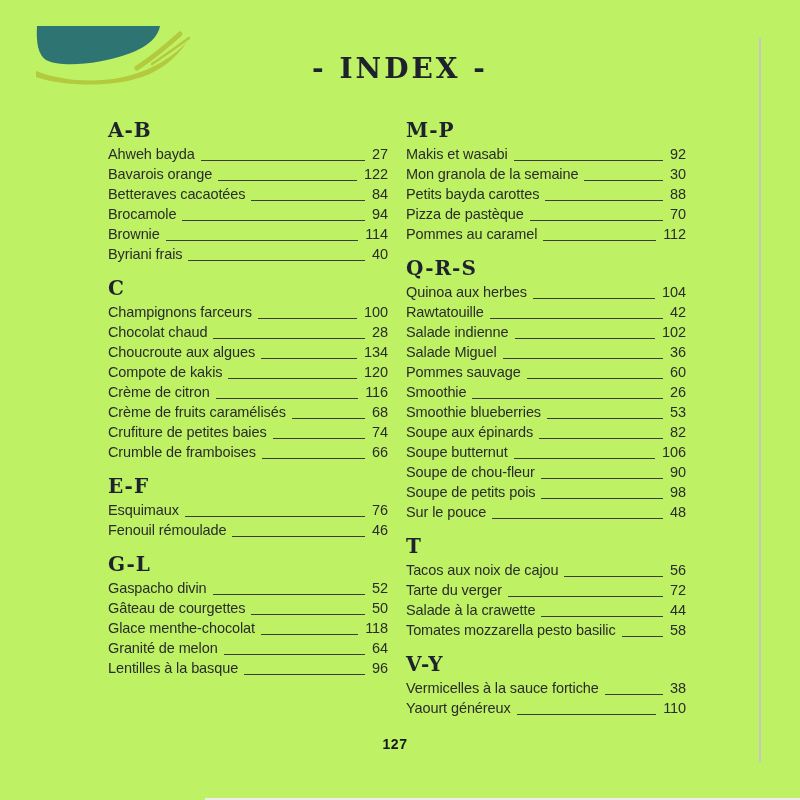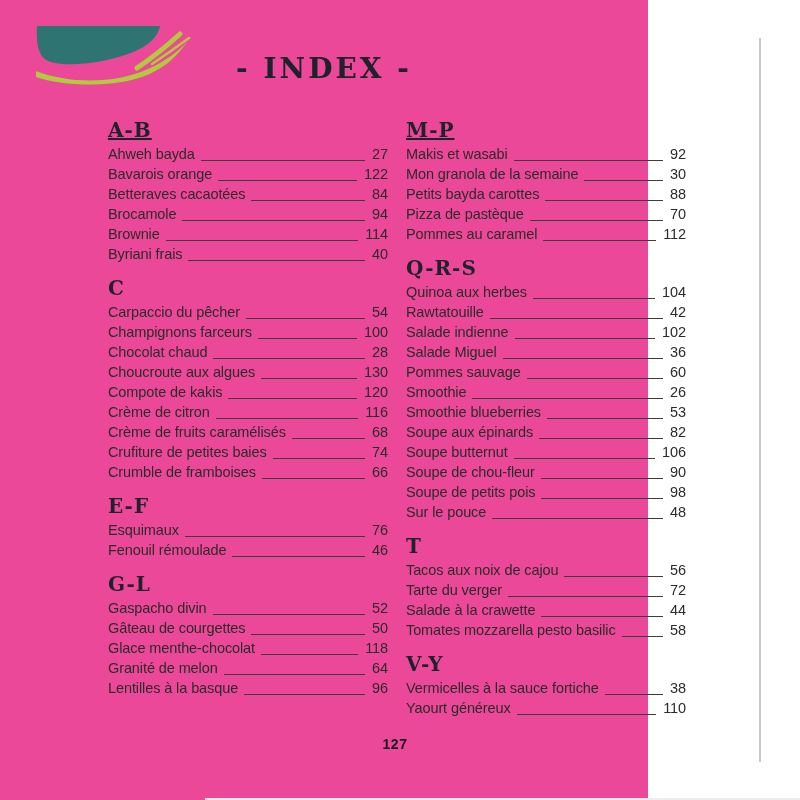--- a/index.html
+++ b/index.html
@@ -1,20 +1,20 @@
 <!DOCTYPE html>
 <html><head>
 <meta charset="utf-8">
 <style>
   html, body { margin:0; padding:0; background:#ffffff; }
   body {
     width:800px; height:800px; position:relative; overflow:hidden;
     font-family:"Liberation Sans", sans-serif;
   }
-  .page { position:relative; width:648px; height:800px; background:#ec4899; }
+  .page { position:relative; width:800px; height:800px; background:#bef264; }
 
   
   .deco { position:absolute; top:0; left:0; width:210px; height:110px; }
 
   
   .title {
     position:absolute; top:52px; left:0; width:100%;
     text-align:center; margin:0;
     font-family:"DejaVu Serif", serif; font-weight:700;
     font-size:28px; letter-spacing:3px; color:#1e222d;
@@ -25,21 +25,21 @@
     position:absolute; top:119px; left:108px; width:578px;
     display:flex; gap:18px;
   }
   .column { width:280px; flex:0 0 280px; }
 
   .section-letter {
     font-family:"DejaVu Serif", serif; font-weight:700;
     font-size:20px; line-height:23px; letter-spacing:1px;
     color:#1e222d; margin:13px 0 2px 0;
   }
-  .section:first-child .section-letter { margin-top:0;text-decoration:underline; }
+  .section:first-child .section-letter { margin-top:0; }
 
   .entry {
     display:flex; align-items:flex-end;
     height:20px; font-size:14.5px; letter-spacing:-0.1px;
     color:#2b2b2b; white-space:nowrap;
   }
   .entry-label { line-height:19px; }
   .leader {
     flex:1 1 auto; height:0;
     border-bottom:1.4px solid #3c3c3c;
@@ -111,38 +111,33 @@
           </div>
           <div class="entry">
             <span class="entry-label">Byriani frais</span>
             <span class="leader"></span>
             <span class="entry-page">40</span>
           </div>
         </div>
         <div class="section">
           <div class="section-letter">C</div>
           <div class="entry">
-            <span class="entry-label">Carpaccio du pêcher</span>
-            <span class="leader"></span>
-            <span class="entry-page">54</span>
-          </div>
-          <div class="entry">
             <span class="entry-label">Champignons farceurs</span>
             <span class="leader"></span>
             <span class="entry-page">100</span>
           </div>
           <div class="entry">
             <span class="entry-label">Chocolat chaud</span>
             <span class="leader"></span>
             <span class="entry-page">28</span>
           </div>
           <div class="entry">
             <span class="entry-label">Choucroute aux algues</span>
             <span class="leader"></span>
-            <span class="entry-page">130</span>
+            <span class="entry-page">134</span>
           </div>
           <div class="entry">
             <span class="entry-label">Compote de kakis</span>
             <span class="leader"></span>
             <span class="entry-page">120</span>
           </div>
           <div class="entry">
             <span class="entry-label">Crème de citron</span>
             <span class="leader"></span>
             <span class="entry-page">116</span>

